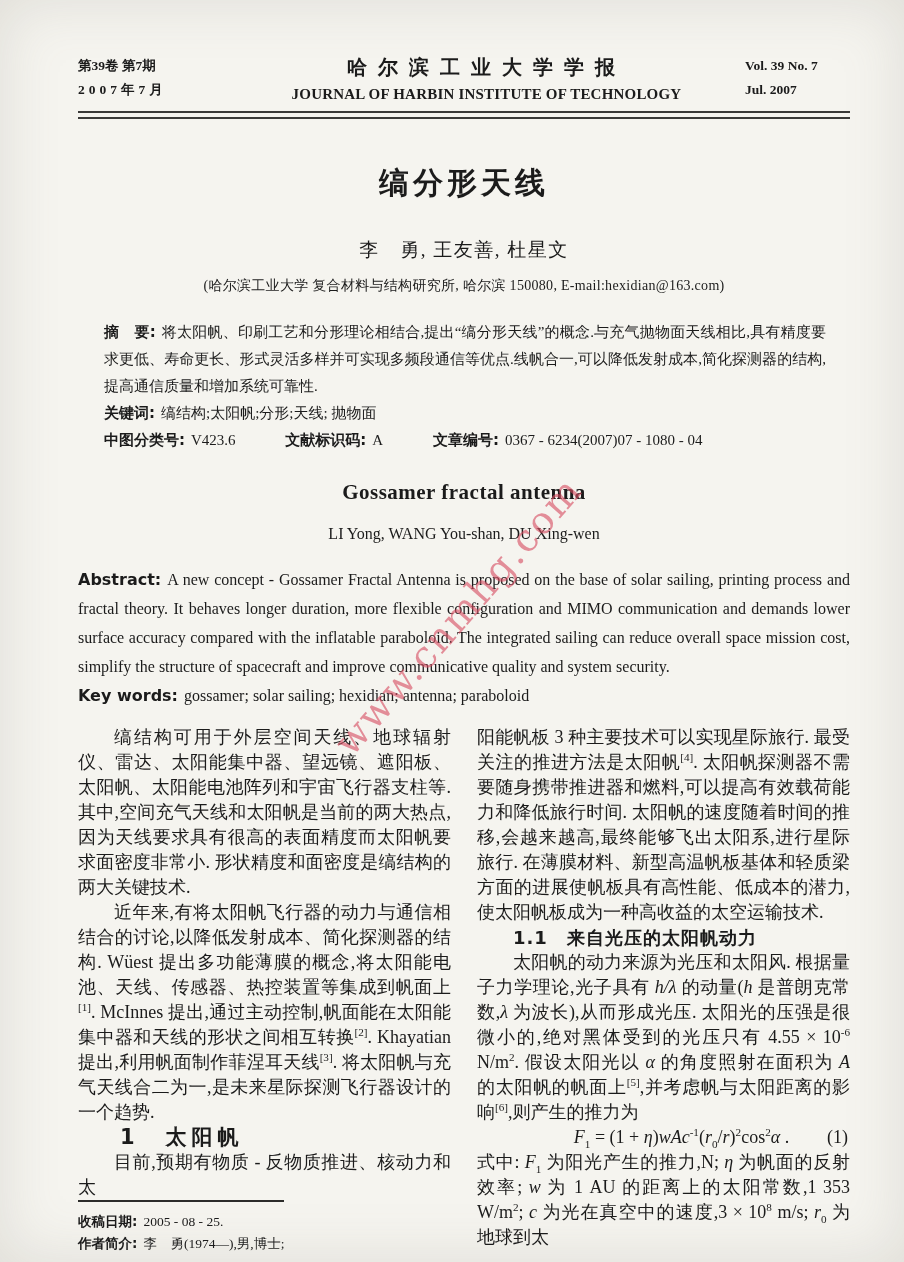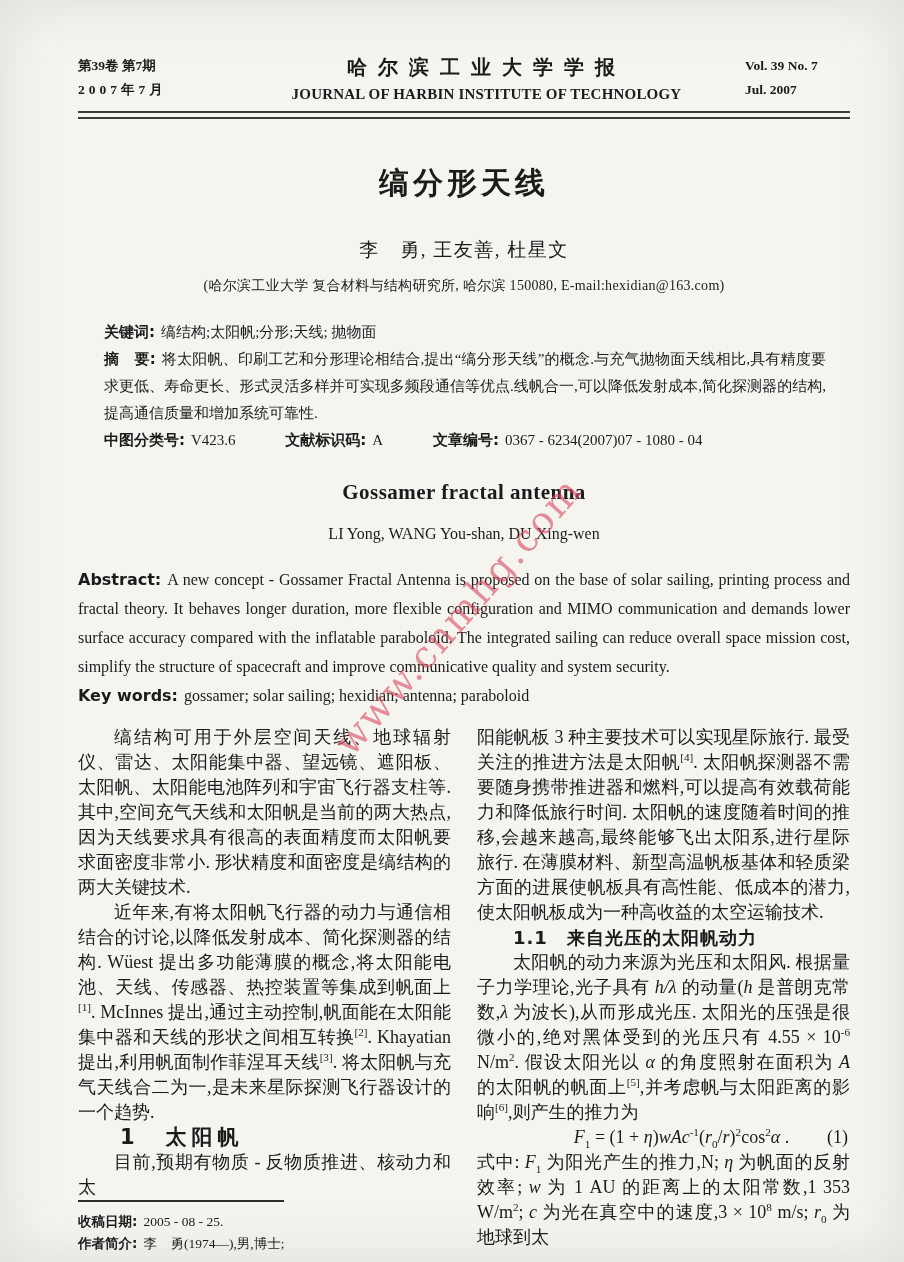--- a/index.html
+++ b/index.html
@@ -98,22 +98,22 @@
       </div>
     </div>
 
     <div class="double-rule"></div>
 
     <div class="title-cn">缟分形天线</div>
     <div class="authors-cn">李　勇, 王友善, 杜星文</div>
     <div class="affil-cn">(哈尔滨工业大学 复合材料与结构研究所, 哈尔滨 150080, E-mail:hexidian@163.com)</div>
 
     <div class="cn-meta">
+      <p><span class="lbl">摘　要:</span><span>将太阳帆、印刷工艺和分形理论相结合,提出“缟分形天线”的概念.与充气抛物面天线相比,具有精度要求更低、寿命更长、形式灵活多样并可实现多频段通信等优点.线帆合一,可以降低发射成本,简化探测器的结构,提高通信质量和增加系统可靠性.</span></p>
       <p><span class="lbl">关键词:</span><span>缟结构;太阳帆;分形;天线; 抛物面</span></p>
-      <p><span class="lbl">摘　要:</span><span>将太阳帆、印刷工艺和分形理论相结合,提出“缟分形天线”的概念.与充气抛物面天线相比,具有精度要求更低、寿命更长、形式灵活多样并可实现多频段通信等优点.线帆合一,可以降低发射成本,简化探测器的结构,提高通信质量和增加系统可靠性.</span></p>
       <p class="cls-line">
         <span class="pair"><span class="lbl">中图分类号:</span><span>V423.6</span></span>
         <span class="pair"><span class="lbl">文献标识码:</span><span>A</span></span>
         <span class="pair"><span class="lbl">文章编号:</span><span>0367 - 6234(2007)07 - 1080 - 04</span></span>
       </p>
     </div>
 
     <div class="title-en">Gossamer fractal antenna</div>
     <div class="authors-en">LI Yong, WANG You-shan, DU Xing-wen</div>
 

